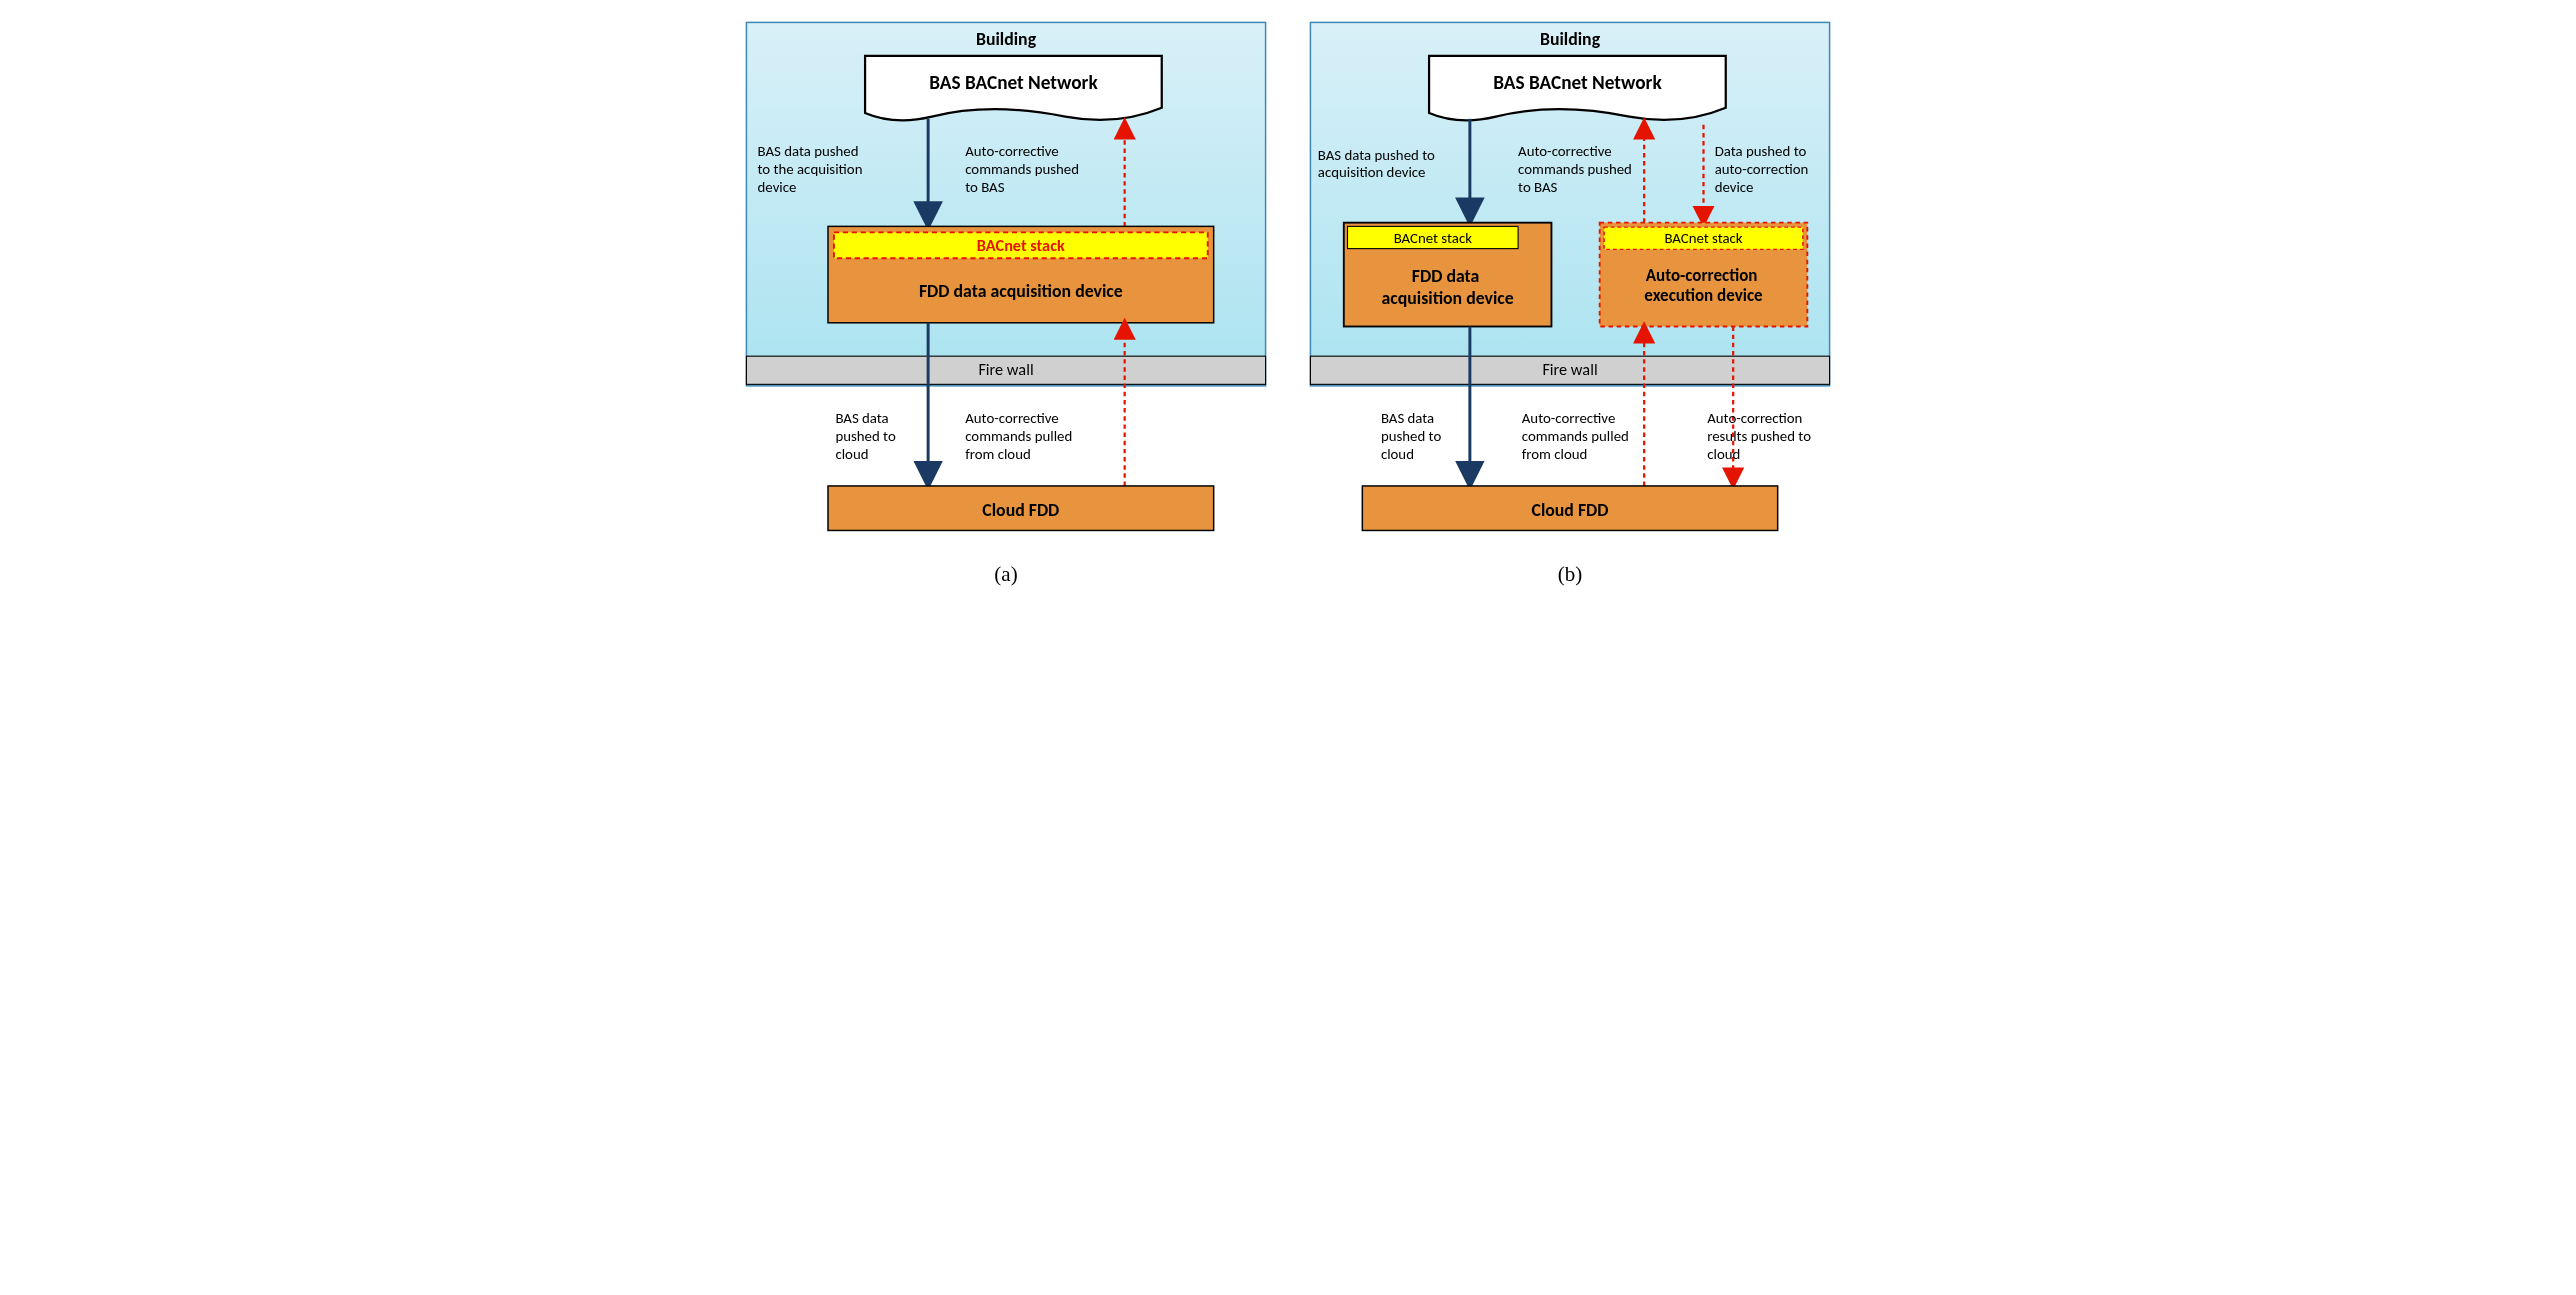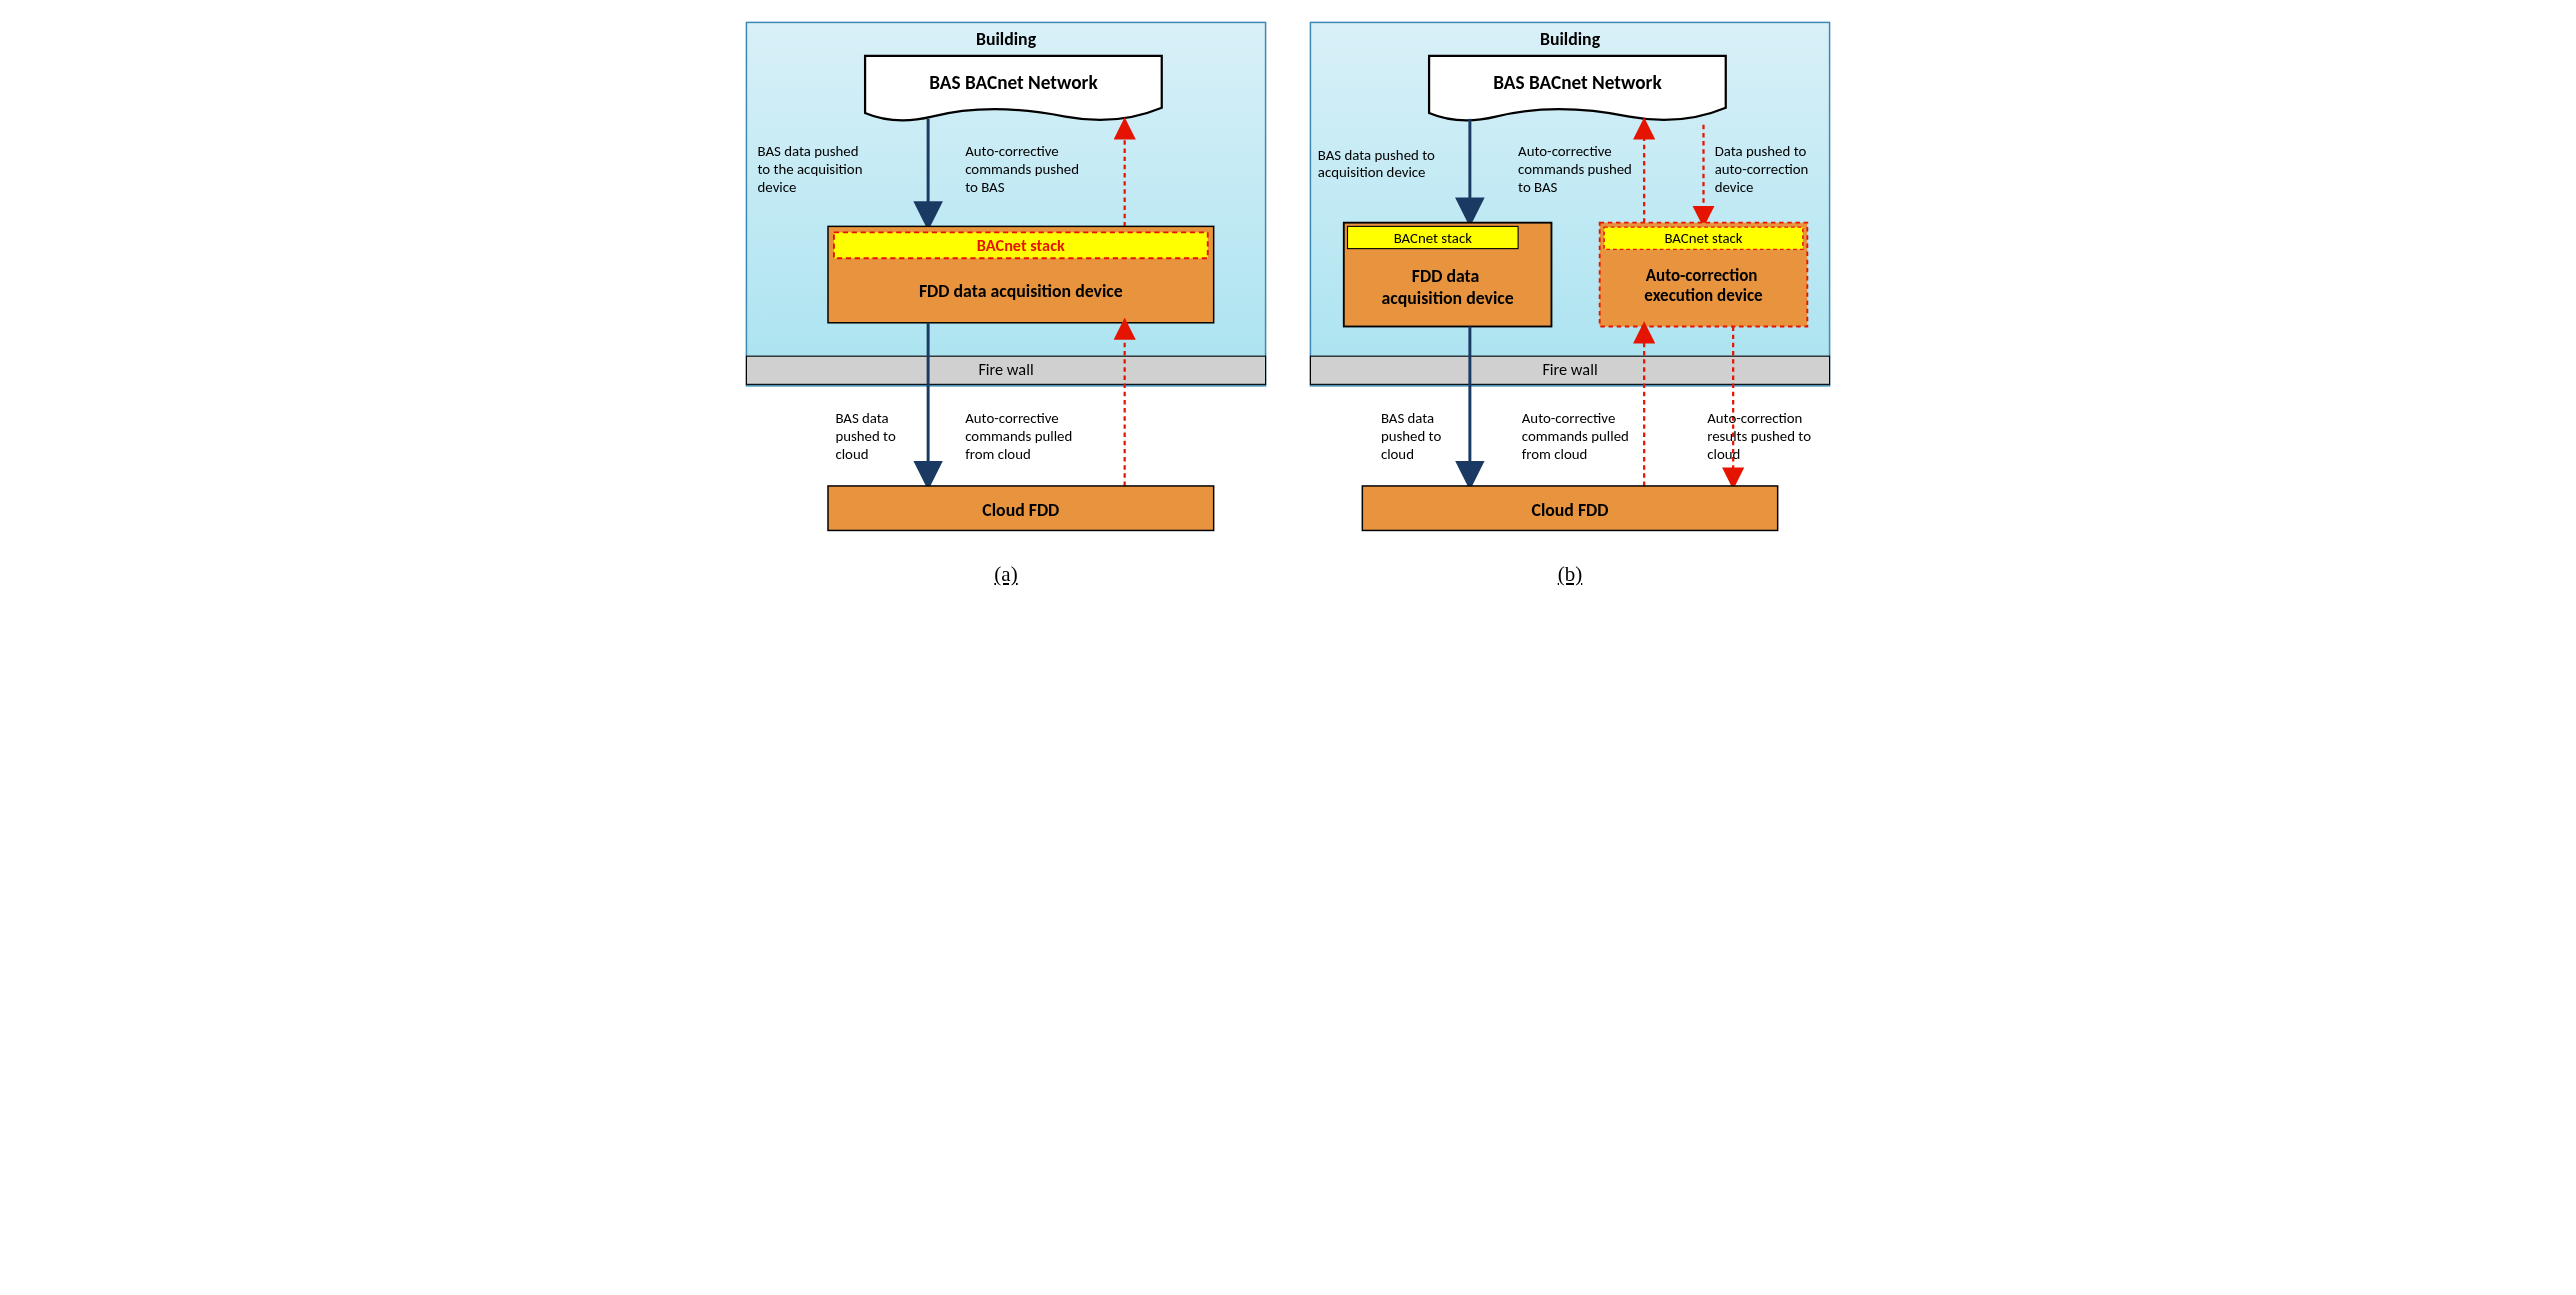--- a/index.html
+++ b/index.html
@@ -1,17 +1,17 @@
 <!DOCTYPE html>
 <html style="font-size:12px"><head>
 <meta charset="utf-8">
 <style>
   html,body{margin:0;padding:0;font-family:Calibri,Arial,sans-serif;background:#fff;}
   .page{display:flex;gap:30px;padding:15px;justify-content:center;}
-  .panel{position:relative;width:534px;text-decoration:underline;}
+  .panel{position:relative;width:534px;}
   .svgbox{display:block;}
   .caption{text-align:center;font-size:21px;margin-top:13.3px;font-family:'Times New Roman',serif;}
 </style>
 </head>
 <body>
 
 <div class="page">
 
 <div class="panel">
 <svg class="svgbox" width="534" height="534" viewBox="0 0 720 720">

